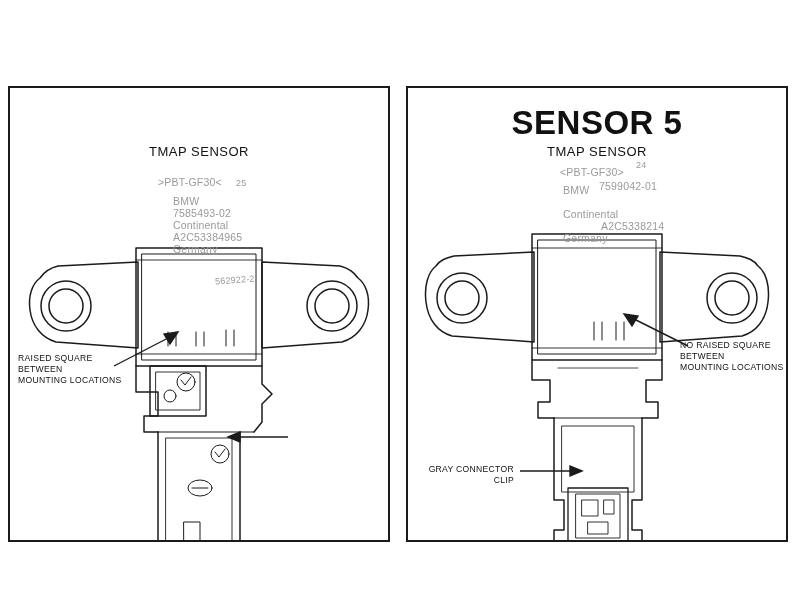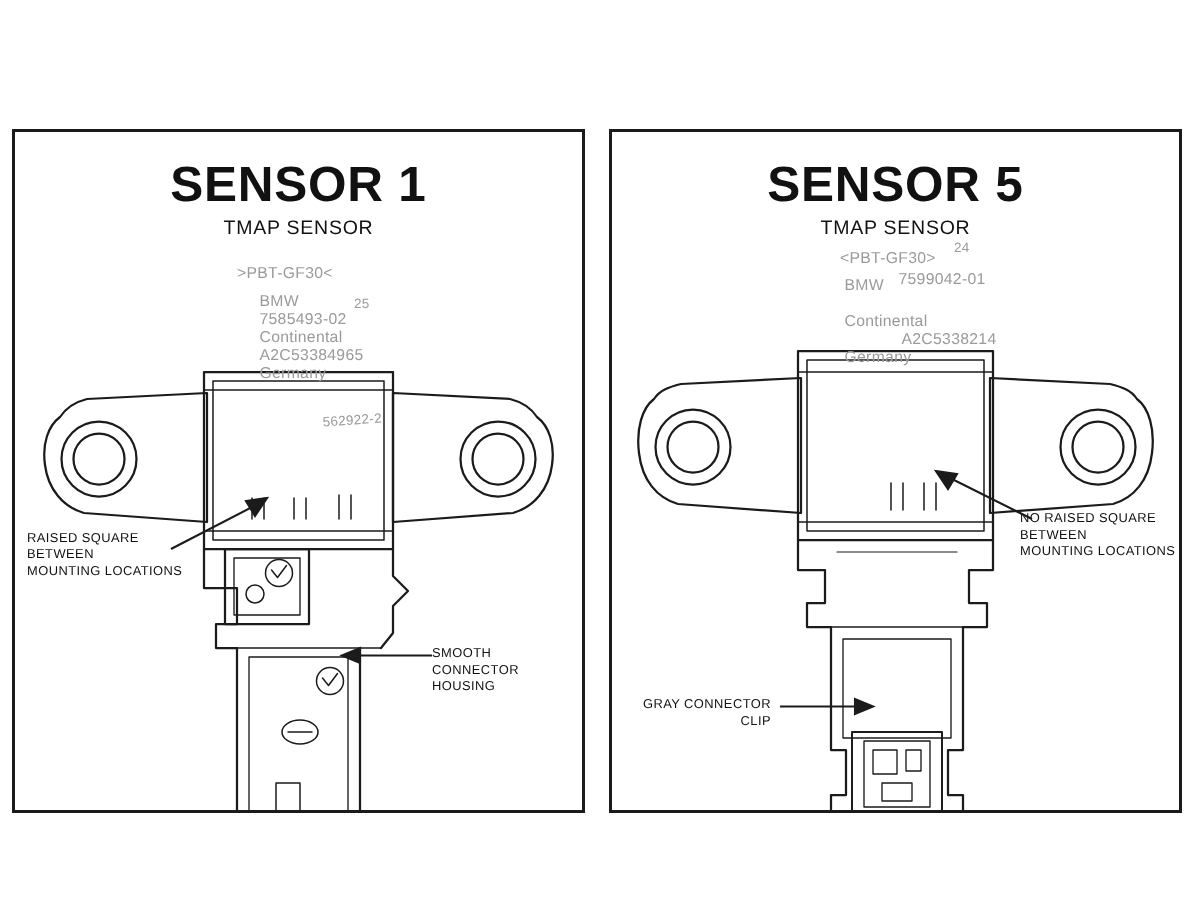--- a/index.html
+++ b/index.html
@@ -90,21 +90,20 @@
 
   .arrow-svg { position: absolute; overflow: visible; }
 </style>
 </head>
 <body>
 
 <div id="stage">
 
   <div class="panel" id="panel-left">
 
-    <div class="panel-title">SENSOR 1</div>
     <div class="panel-subtitle">TMAP SENSOR</div>
 
     <div class="sensor-art">
       <svg width="378" height="372" viewBox="0 0 378 372">
         <g fill="none" stroke="#1b1b1b" stroke-width="1.5" stroke-linejoin="round" stroke-linecap="round">
 
           <path d="M30 108 C22 114 18 126 20 140 C22 156 32 168 46 172 L128 178 L128 92 L48 96 C40 98 34 102 30 108 Z"></path>
           <circle cx="56" cy="136" r="25"></circle>
           <circle cx="56" cy="136" r="17"></circle>
 
@@ -143,39 +142,37 @@
           <path d="M182 318 l16 0" stroke-width="1"></path>
 
           <path d="M174 352 L190 352 L190 374 L182 380 L174 374 Z" stroke-width="1"></path>
 
           <path d="M166 402 L166 412 L206 412 L206 402" stroke-width="1"></path>
         </g>
       </svg>
     </div>
 
     <div class="mold-text" style="left:148px; top:88px;">&gt;PBT-GF30&lt;</div>
-    <div class="mold-text small" style="left:226px; top:90px;margin-top:19px;">25</div>
+    <div class="mold-text small" style="left:226px; top:90px;">25</div>
     <div class="mold-text" style="left:163px; top:107px;">BMW</div>
     <div class="mold-text" style="left:163px; top:119px;">7585493-02</div>
     <div class="mold-text" style="left:163px; top:131px;">Continental</div>
     <div class="mold-text" style="left:163px; top:143px;">A2C53384965</div>
     <div class="mold-text" style="left:163px; top:155px;">Germany</div>
     <div class="mold-text small" style="left:205px; top:187px; transform:rotate(-4deg);">562922-2</div>
 
     <div class="callout" style="left:8px; top:265px; width:120px;">RAISED SQUARE BETWEEN
 MOUNTING LOCATIONS</div>
     <svg class="arrow-svg" style="left:100px; top:238px;" width="90" height="48">
       <g stroke="#1b1b1b" stroke-width="1.4" fill="#1b1b1b">
         <line x1="4" y1="40" x2="62" y2="10"></line>
         <polygon points="68,6 54,8 60,18"></polygon>
       </g>
     </svg>
 
-    <div class="callout" style="left:278px; top:342px; width:100px;">SMOOTH CONNECTOR
-HOUSING</div>
     <svg class="arrow-svg" style="left:212px; top:342px;" width="70" height="18">
       <g stroke="#1b1b1b" stroke-width="1.4" fill="#1b1b1b">
         <line x1="66" y1="7" x2="14" y2="7"></line>
         <polygon points="6,7 18,2 18,12"></polygon>
       </g>
     </svg>
   </div>
 
   <div class="panel" id="panel-right">
 

